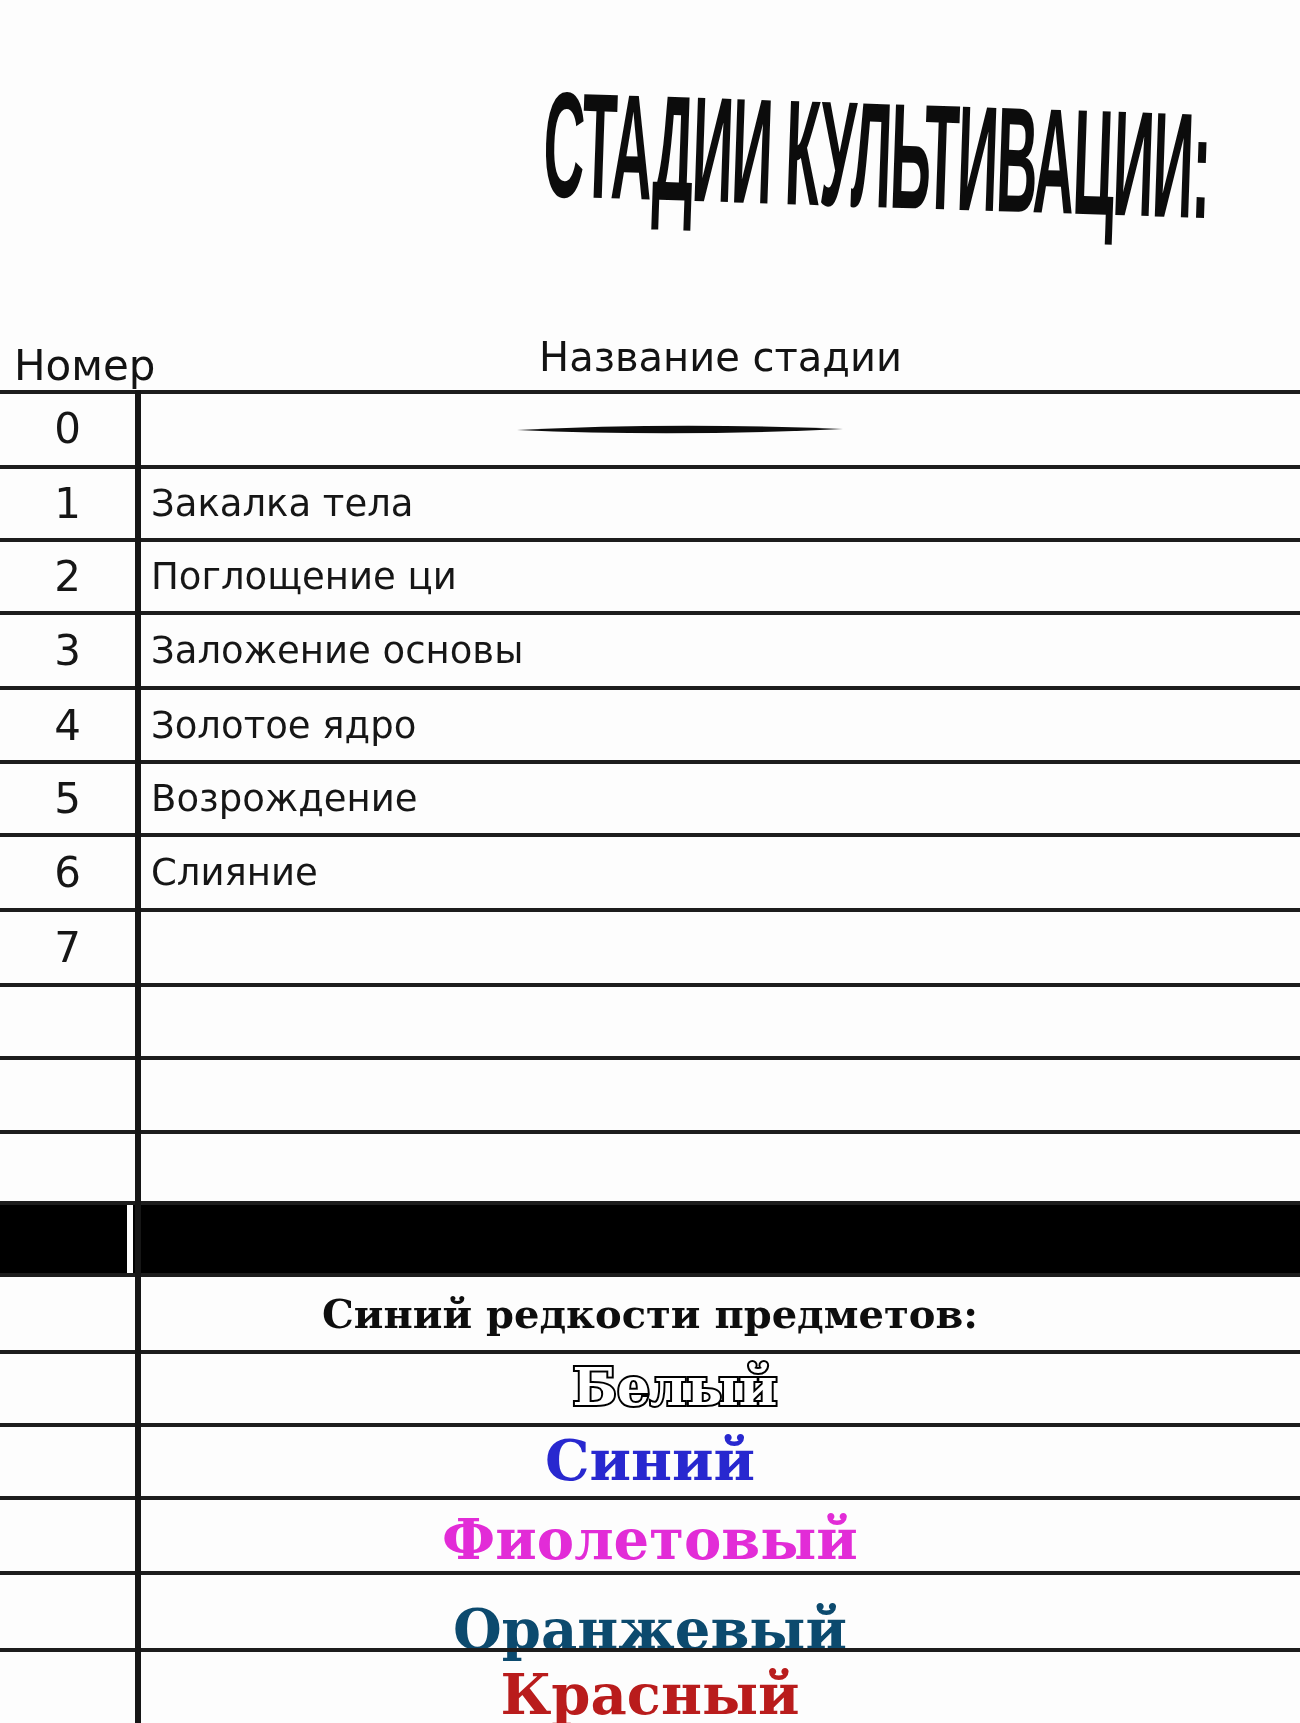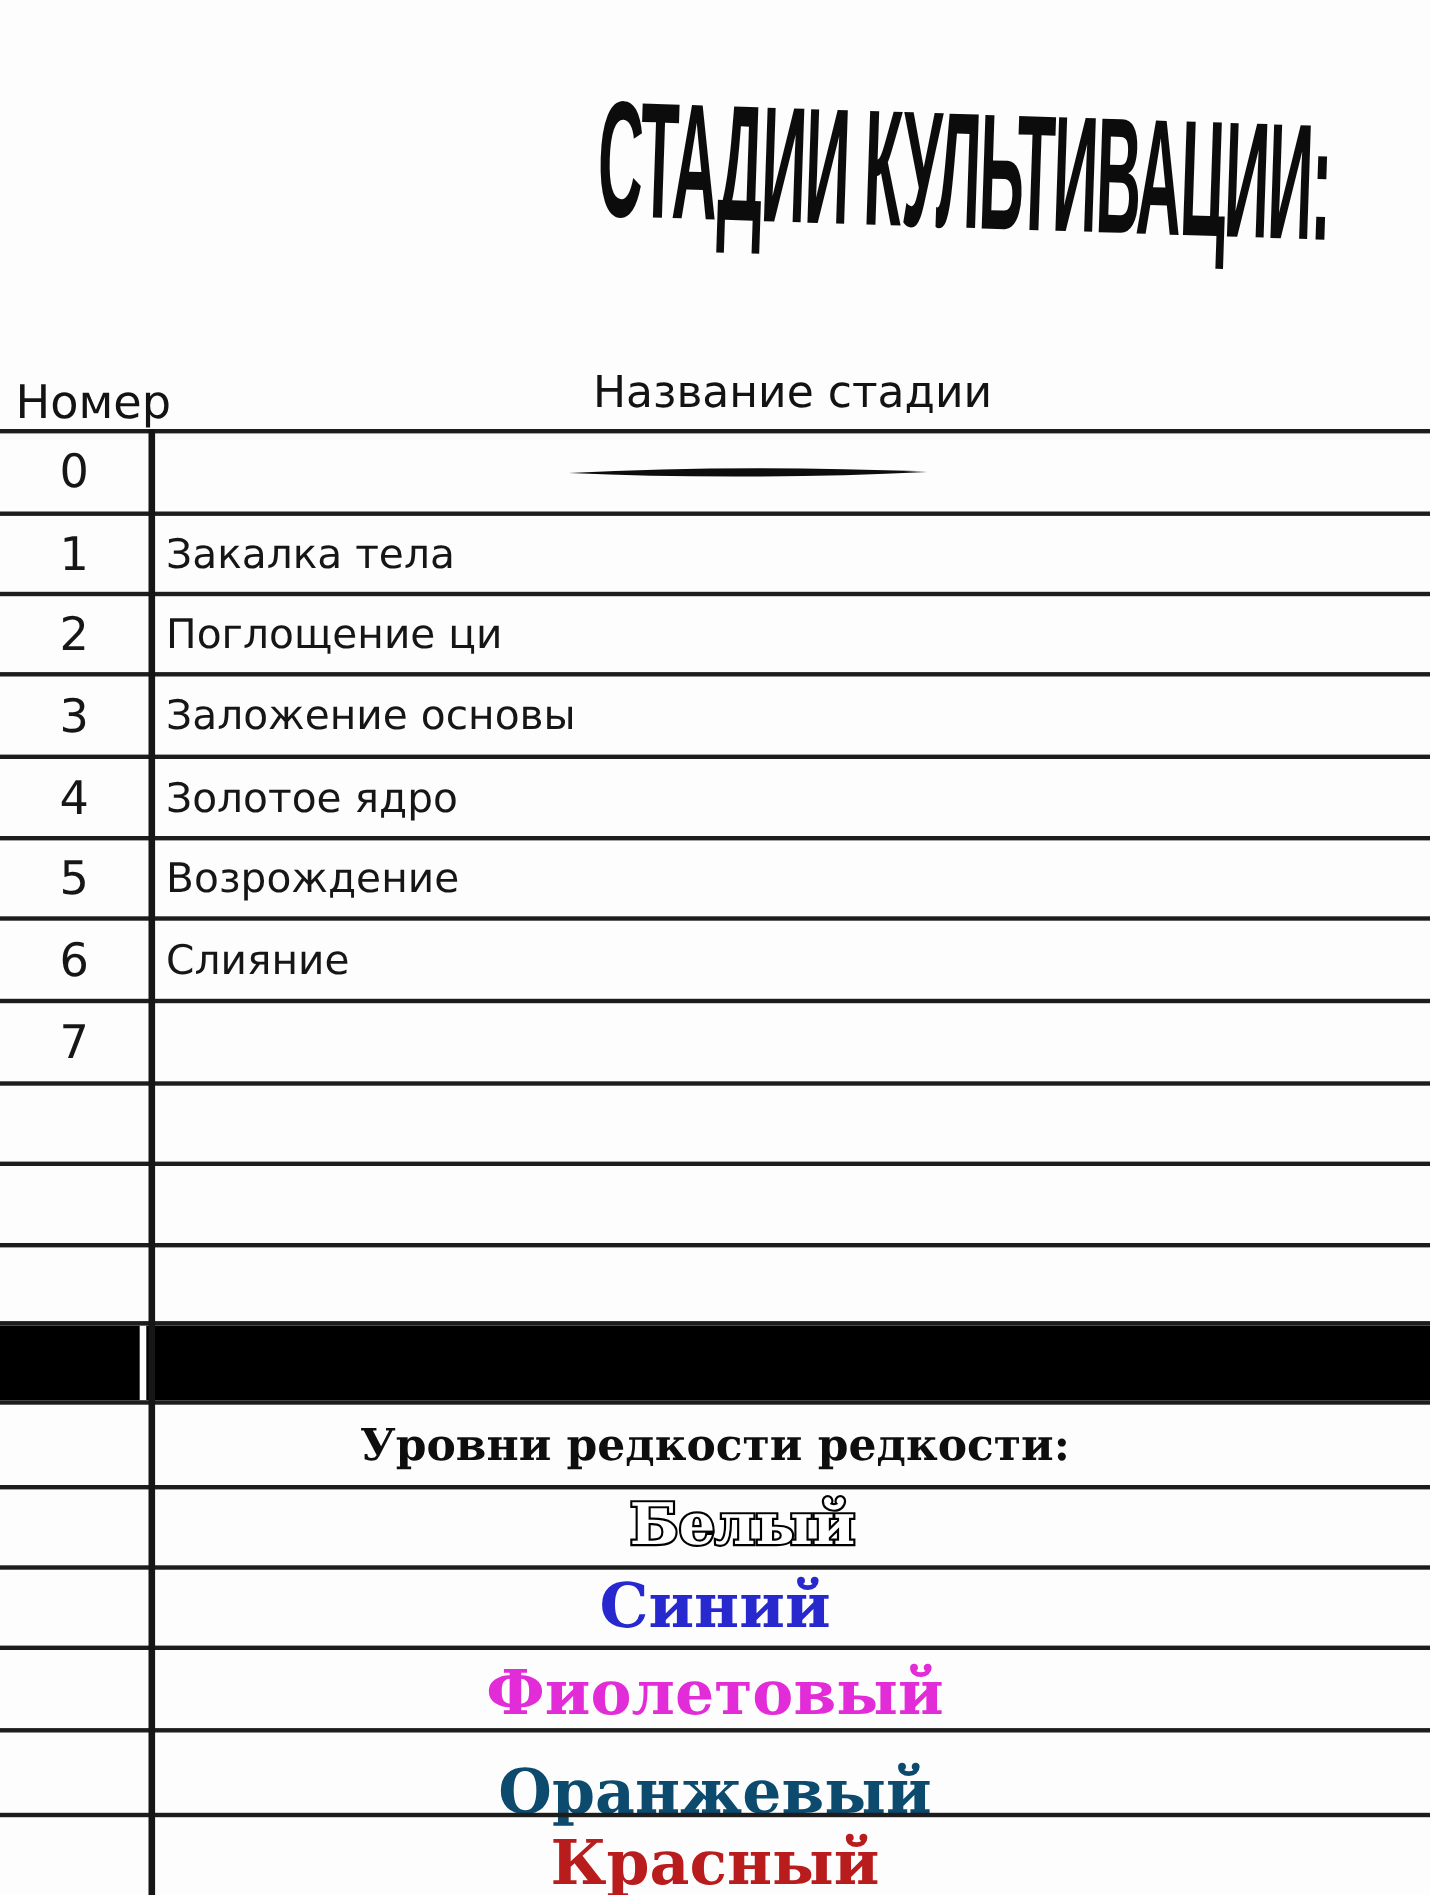--- a/index.html
+++ b/index.html
@@ -133,21 +133,21 @@
     <div class="cell-name"></div>
   </div>
   <div class="row" style="top:1132px;height:71px">
     <div class="cell-num"></div>
     <div class="cell-name"></div>
   </div>
 
   <div class="bar"></div>
   <div class="bar-slit"></div>
 
-  <div class="rar-row rar-header" style="top:1277px;height:73px">Уровни редкости редкости:</div>
+  <div class="rar-row rar-header" style="top:1277px;height:73px">Синий редкости предметов:</div>
   <div class="rar-row outlined" style="top: 1350px; height: 73px; color: rgb(255, 255, 255);">Белый</div>
   <div class="rar-row" style="top: 1423px; height: 73px; color: rgb(40, 40, 207);">Синий</div>
   <div class="rar-row" style="top: 1496px; height: 86px; color: rgb(226, 44, 215);">Фиолетовый</div>
   <div class="rar-row" style="top: 1546px; height: 77px; color: #0c4a6e; margin-top: 44px;">Оранжевый</div>
   <div class="rar-row" style="top: 1648px; height: 91px; color: #b91c1c;">Красный</div>
 
   <div class="hline" style="top:390px"></div>
   <div class="hline" style="top:465px"></div>
   <div class="hline" style="top:538px"></div>
   <div class="hline" style="top:611px"></div>

